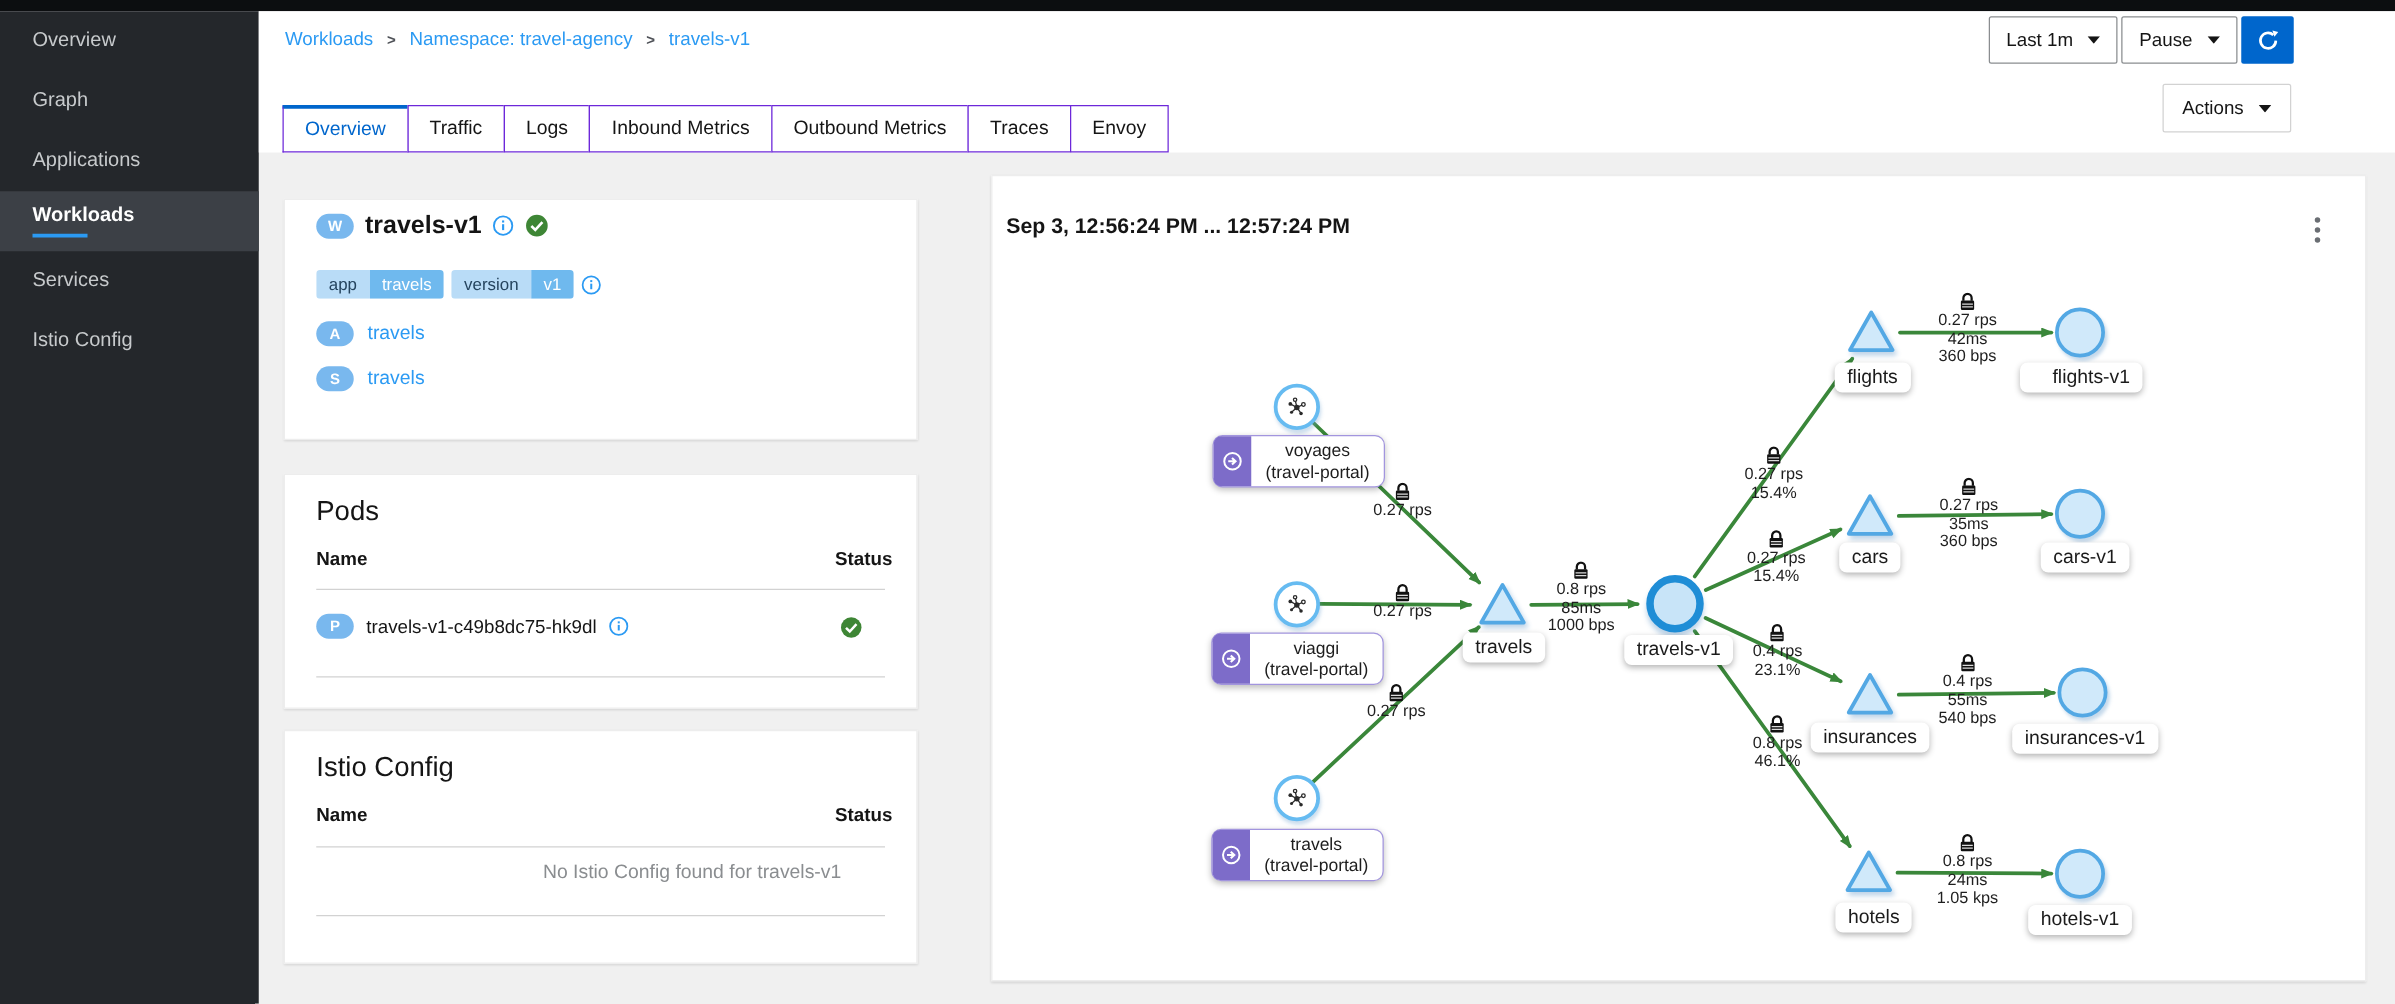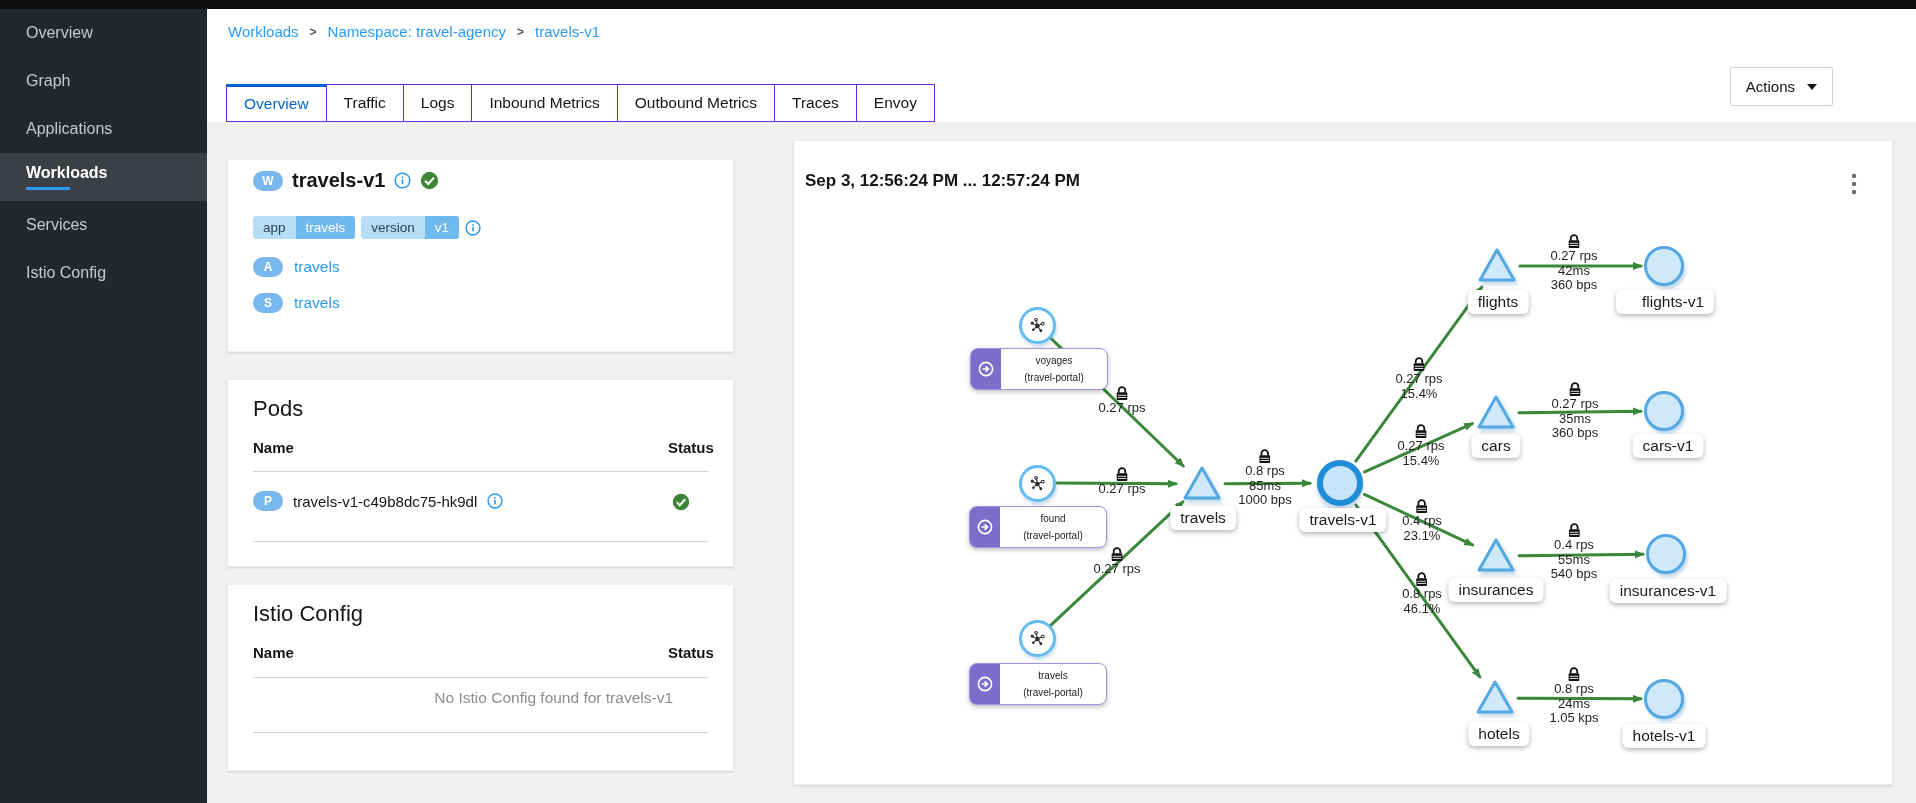--- a/index.html
+++ b/index.html
@@ -68,21 +68,21 @@
   .gnode.workload-main{width:46px;height:46px;border:6px solid #1f8dd6;border-radius:50%;background:#c8e4f8;
     box-shadow:0 4px 4px rgba(110,160,205,.45);}
   .gnode.service{background:none;border:none;}
   .gnode.service svg{filter:drop-shadow(2px 3px 2px rgba(110,160,205,.45));}
   .node-label{position:absolute;transform:translate(-50%,-50%);z-index:4;background:#fff;border-radius:6px;
     padding:3px 10px;font-size:15.5px;color:#1b1b1b;box-shadow:0 2px 5px rgba(0,0,0,.3);white-space:nowrap;cursor:pointer;}
   .root-label{position:absolute;z-index:4;width:136px;height:40px;background:#fff;border:1.5px solid #a295de;
     border-radius:8px;display:flex;box-shadow:0 2px 5px rgba(0,0,0,.25);cursor:pointer;}
   .root-tab{width:30px;background:#7d6cc9;border-radius:6px 0 0 6px;display:grid;place-items:center;}
   .root-text{flex:1;display:flex;flex-direction:column;align-items:center;justify-content:center;
-    font-size:10px;line-height:17px;color:#1d1d1d;white-space:nowrap;}
+    font-size:14px;line-height:17px;color:#1d1d1d;white-space:nowrap;}
   .icon{display:inline-flex;align-items:center;justify-content:center;}
 </style>
 </head>
 <body>
 
 <div class="masthead"></div>
 
 <nav class="sidebar">
     <div class="nav-item">
       <span class="nav-label">Overview</span>
@@ -106,20 +106,46 @@
   </nav>
 
 <div class="header">
   <div class="breadcrumb">
       <span class="crumb">Workloads</span>
       <span class="crumb-sep">&gt;</span>
       <span class="crumb">Namespace: travel-agency</span>
       <span class="crumb-sep">&gt;</span>
       <span class="crumb">travels-v1</span>
     </div>
+  <div class="toolbar-top">
+    <div class="dd-btn">
+      <span>Last 1m</span>
+      <span class="icon">
+          <svg width="10" height="6" viewBox="0 0 10 6">
+            <path d="M0 0 L10 0 L5 6 Z" fill="#151515"></path>
+          </svg>
+        </span>
+    </div>
+    <div class="dd-btn">
+      <span>Pause</span>
+      <span class="icon">
+          <svg width="10" height="6" viewBox="0 0 10 6">
+            <path d="M0 0 L10 0 L5 6 Z" fill="#151515"></path>
+          </svg>
+        </span>
+    </div>
+    <div class="refresh-btn">
+      <span class="icon">
+          <svg width="17" height="17" viewBox="0 0 16 16">
+            <path d="M13.8 8 A5.8 5.8 0 1 1 11.9 3.7" fill="none" stroke="#fff" stroke-width="2"></path>
+            <path d="M11.2 0.4 L15.6 1.5 L12.7 5.1 Z" fill="#fff"></path>
+          </svg>
+        </span>
+    </div>
+  </div>
   <div class="actions-btn">
     <span>Actions</span>
     <span class="icon">
         <svg width="10" height="6" viewBox="0 0 10 6">
           <path d="M0 0 L10 0 L5 6 Z" fill="#151515"></path>
         </svg>
       </span>
   </div>
   <div class="tabs">
       <div class="tab active">Overview</div>
@@ -435,21 +461,21 @@
         </svg>
       </div>
       <div class="root-label" style="left: 175px; top: 365px;">
         <div class="root-tab">
           <svg width="16" height="16" viewBox="0 0 16 16">
             <circle cx="8" cy="8" r="6.6" fill="none" stroke="#fff" stroke-width="1.6"></circle>
             <path d="M4.6 8 H9.6 M7.6 5.4 L10.4 8 L7.6 10.6" stroke="#fff" stroke-width="1.7" fill="none"></path>
           </svg>
         </div>
         <div class="root-text">
-          <div>found</div>
+          <div>viaggi</div>
           <div>(travel-portal)</div>
         </div>
       </div>
       <div class="gnode root" style="left: 225px; top: 479px;">
         <svg width="19" height="19" viewBox="0 0 20 20">
           <g stroke="#2a2a2a" stroke-width="1.1">
             <line x1="10" y1="10.5" x2="4.5" y2="7.5"></line>
             <line x1="10" y1="10.5" x2="8.5" y2="4"></line>
             <line x1="10" y1="10.5" x2="15.5" y2="8"></line>
             <line x1="10" y1="10.5" x2="13.5" y2="15.5"></line>

